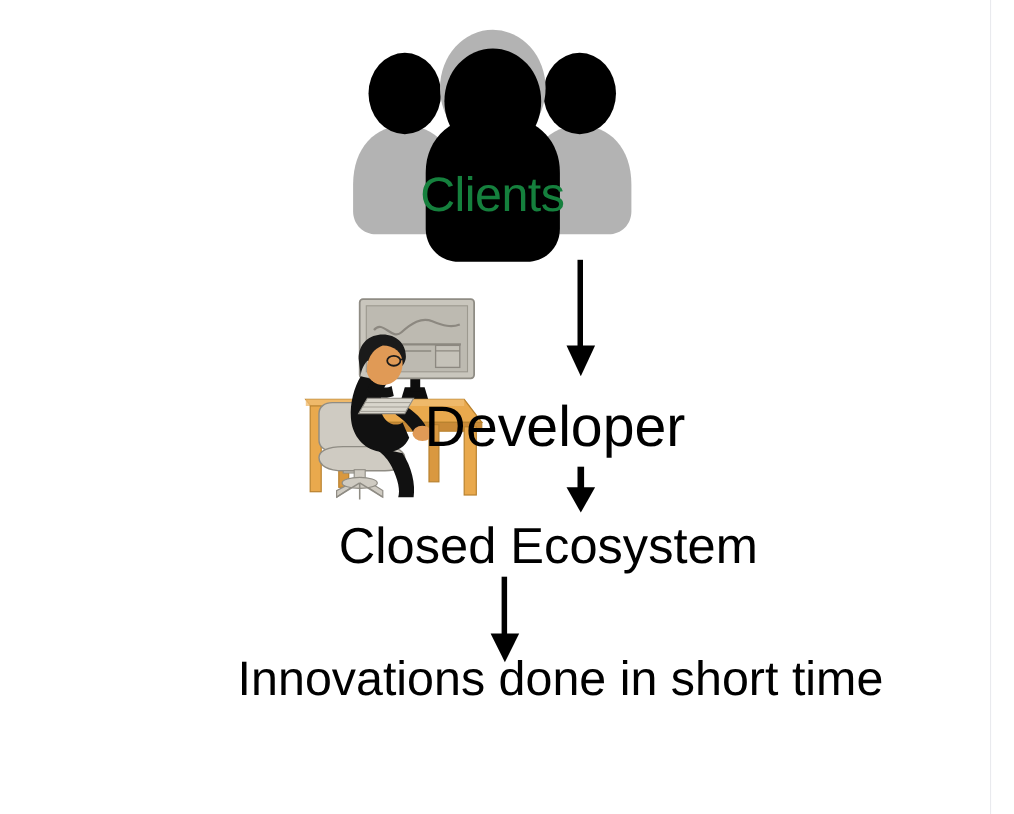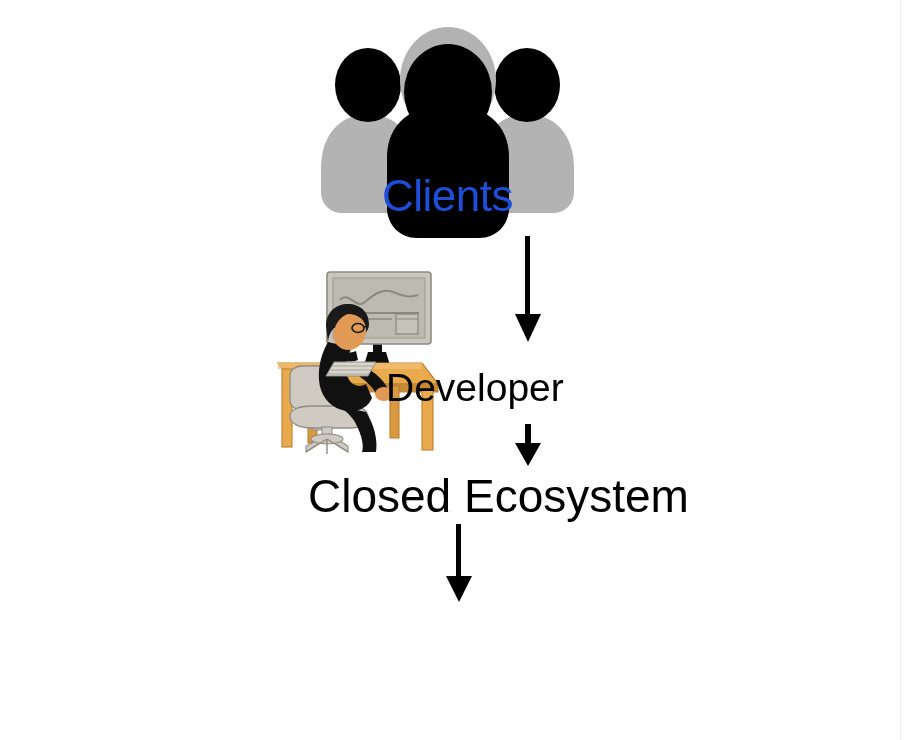--- a/index.html
+++ b/index.html
@@ -34,24 +34,24 @@
     left: 305px;
     top: 22px;
     width: 285px;
     height: 225px;
   }
   #clients-icon svg { display: block; width: 285px; height: 225px; }
 
   #clients-label {
     position: absolute;
     left: 305px;
-    top: 170px;
+    top: 152px;
     width: 285px;
     text-align: center;
-    color: #1d4ed8;
+    color: #15803d;
     font-size: 44px;
     line-height: 52px;
     font-family: "Liberation Sans", sans-serif;
     letter-spacing: -0.5px;
     pointer-events: none;
   }
 
   
   #developer-illustration {
     position: absolute;
@@ -74,21 +74,21 @@
   .label {
     position: absolute;
     color: #000000;
     font-family: "Liberation Sans", sans-serif;
     font-weight: normal;
     white-space: nowrap;
   }
   #label-developer {
     left: 386px;
     top: 360px;
-    font-size: 39px;
+    font-size: 52px;
     line-height: 56px;
   }
   #label-ecosystem {
     left: 308px;
     top: 468px;
     font-size: 46px;
     line-height: 56px;
   }
   #label-innovations {
     left: 216px;
@@ -212,14 +212,15 @@
 
   <div class="label" id="label-ecosystem">Closed Ecosystem</div>
 
   <div class="arrow" id="arrow-ecosystem-innovations">
     <svg viewBox="0 0 34 80" xmlns="http://www.w3.org/2000/svg">
       <rect x="14" y="0" width="5" height="56" fill="#000000"></rect>
       <polygon points="4,52 30,52 17,78" fill="#000000"></polygon>
     </svg>
   </div>
 
+  <div class="label" id="label-innovations">Innovations done in short time</div>
 
 </div>
 
 </body></html>

